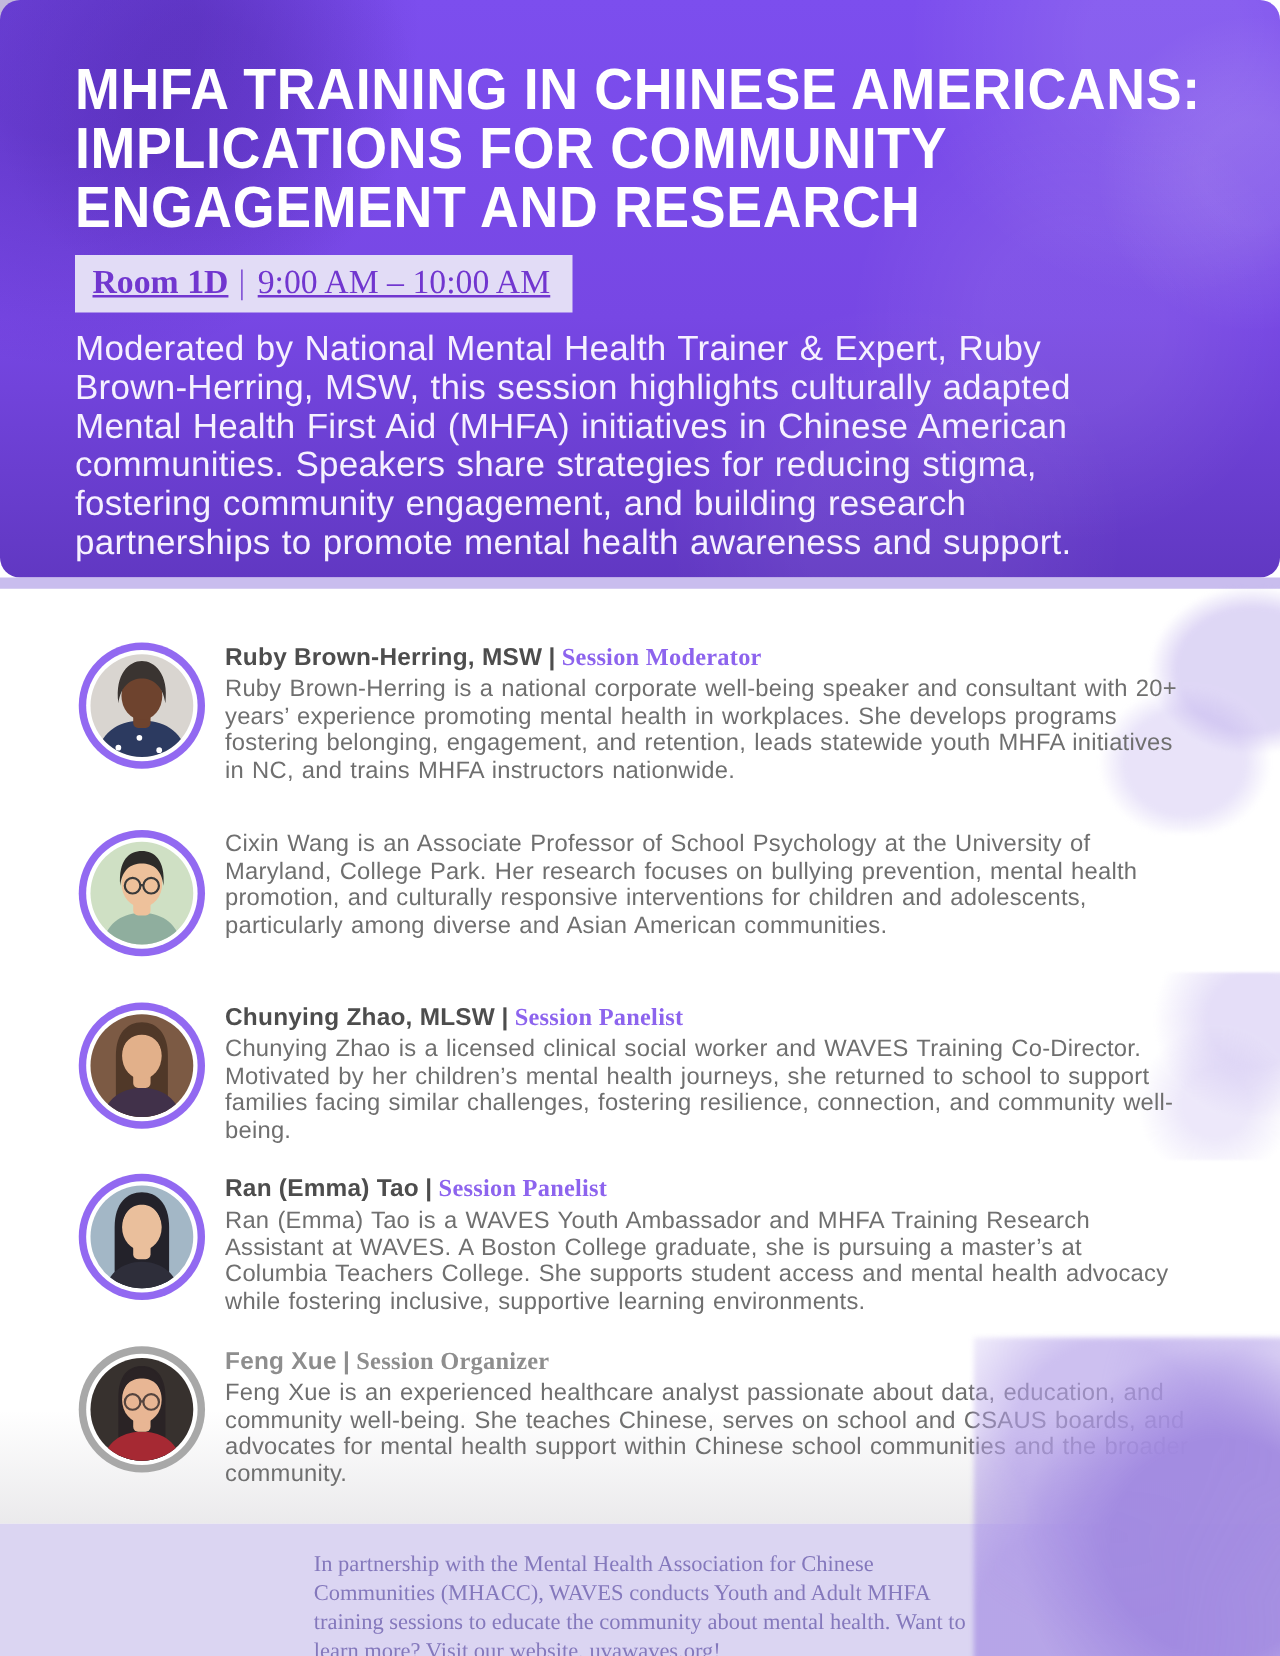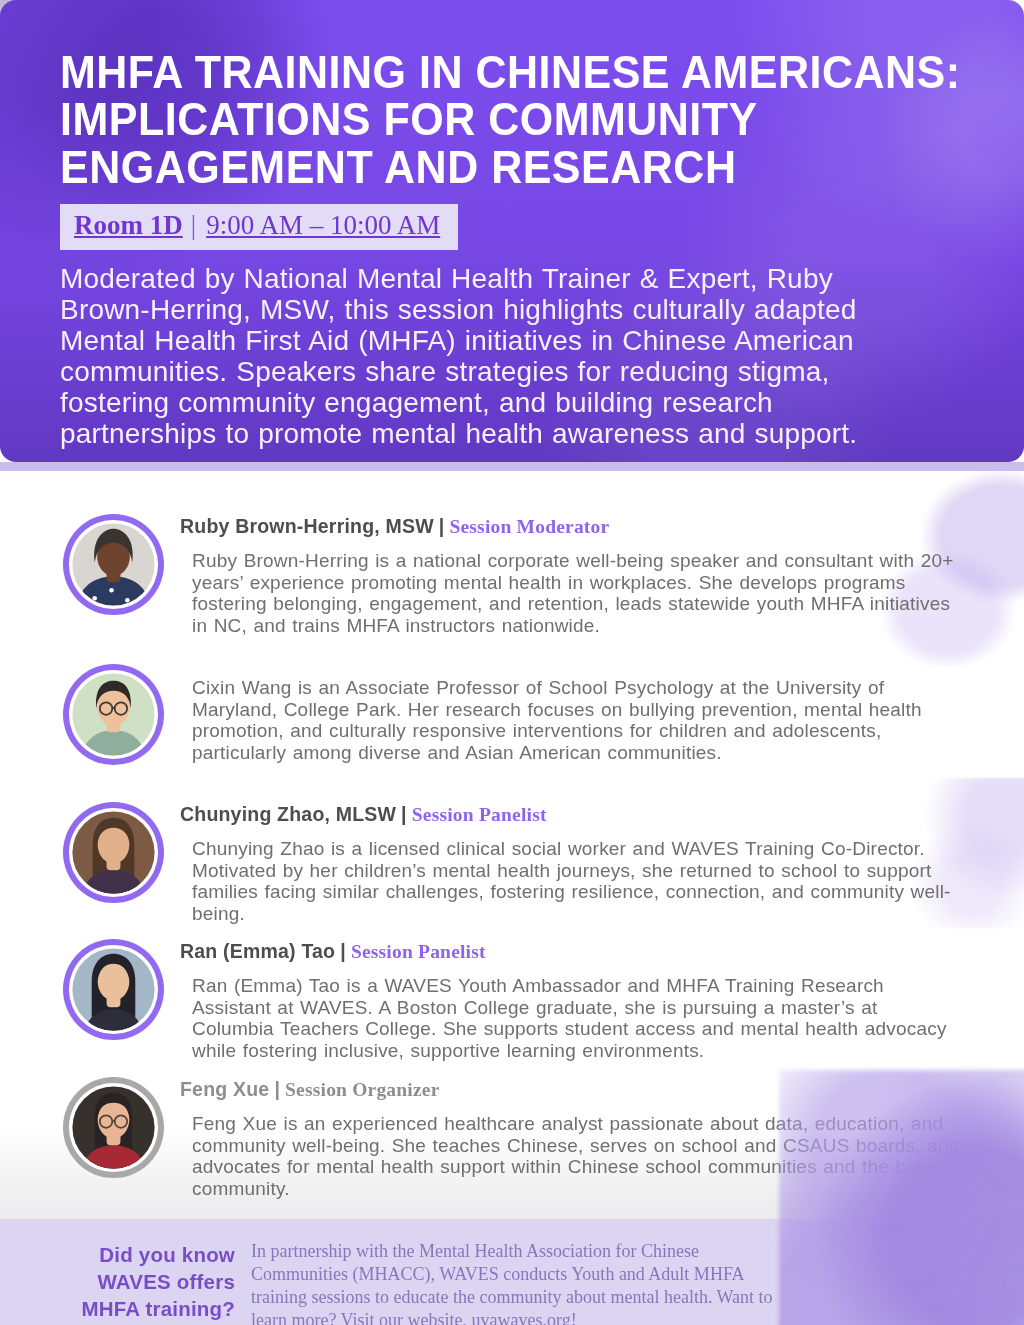--- a/index.html
+++ b/index.html
@@ -57,21 +57,21 @@
   .sheading {
     margin:0 0 3px 0; font-size:19.5px; font-weight:bold;
     color:#4d4d4d; letter-spacing:.2px;
   }
   .sheading .sep { margin:0 5px; font-weight:bold; }
   .sheading .srole { color:#8d64ee;font-family:Liberation Serif, serif; }
   .speaker.organizer .sname,
   .speaker.organizer .sep,
   .speaker.organizer .srole { color:#8e8e8e; }
   .sbio {
-    margin:12px; width:772px; font-size:19px; line-height:21.5px;
+    margin:0; width:772px; font-size:19px; line-height:21.5px;
     color:#6f6f6f; letter-spacing:.2px; word-spacing:1px;
   }
 
   
   .splash { position:absolute; pointer-events:none; }
   .splash-right-mid {
     right:-34px; top:466px; width:200px; height:200px; filter:blur(1.5px);
     background:
       radial-gradient(ellipse 55% 45% at 72% 35%, rgba(196,182,238,.55) 0 55%, transparent 75%),
       radial-gradient(ellipse 48% 42% at 45% 72%, rgba(206,194,242,.45) 0 50%, transparent 72%);
@@ -254,23 +254,18 @@
         </g>
       </g>
     </svg>
     <div class="stext">
       <h3 class="sheading"><span class="sname">Feng Xue</span><span class="sep">|</span><span class="srole">Session Organizer</span></h3>
       <p class="sbio">Feng Xue is an experienced healthcare analyst passionate about data, education, and community well-being. She teaches Chinese, serves on school and CSAUS boards, and advocates for mental health support within Chinese school communities and the broader community.</p>
     </div>
   </section>
 
   <footer class="footer">
-    <div class="callout">
-      <div>Did you know</div>
-      <div>WAVES offers</div>
-      <div>MHFA training?</div>
-    </div>
     <p class="ftext">In partnership with the Mental Health Association for Chinese Communities (MHACC), WAVES conducts Youth and Adult MHFA training sessions to educate the community about mental health. Want to learn more? Visit our website, uvawaves.org!</p>
   </footer>
 
   <div class="splash splash-bottom-right"></div>
 
 </div>
 
 </body></html>

